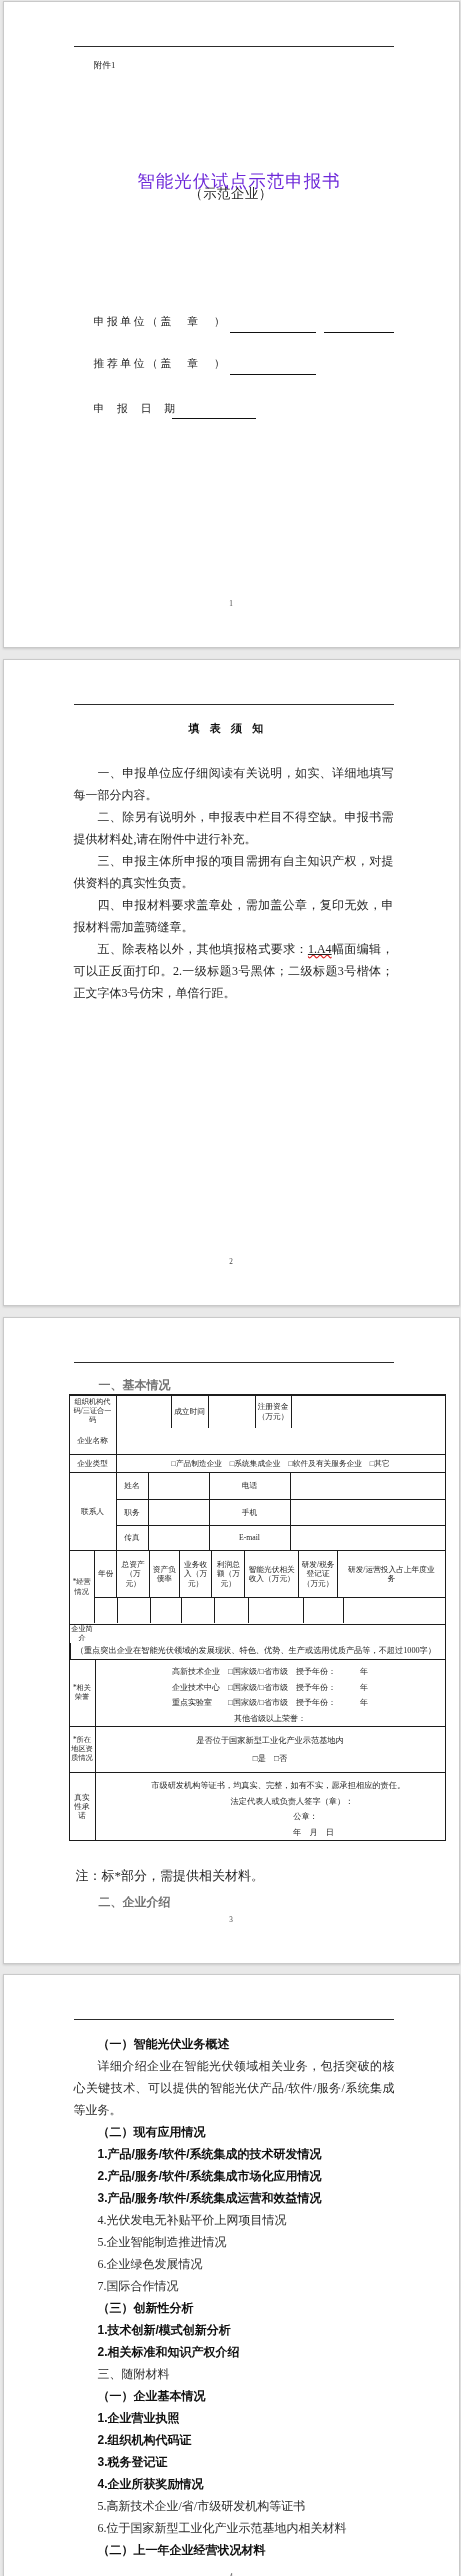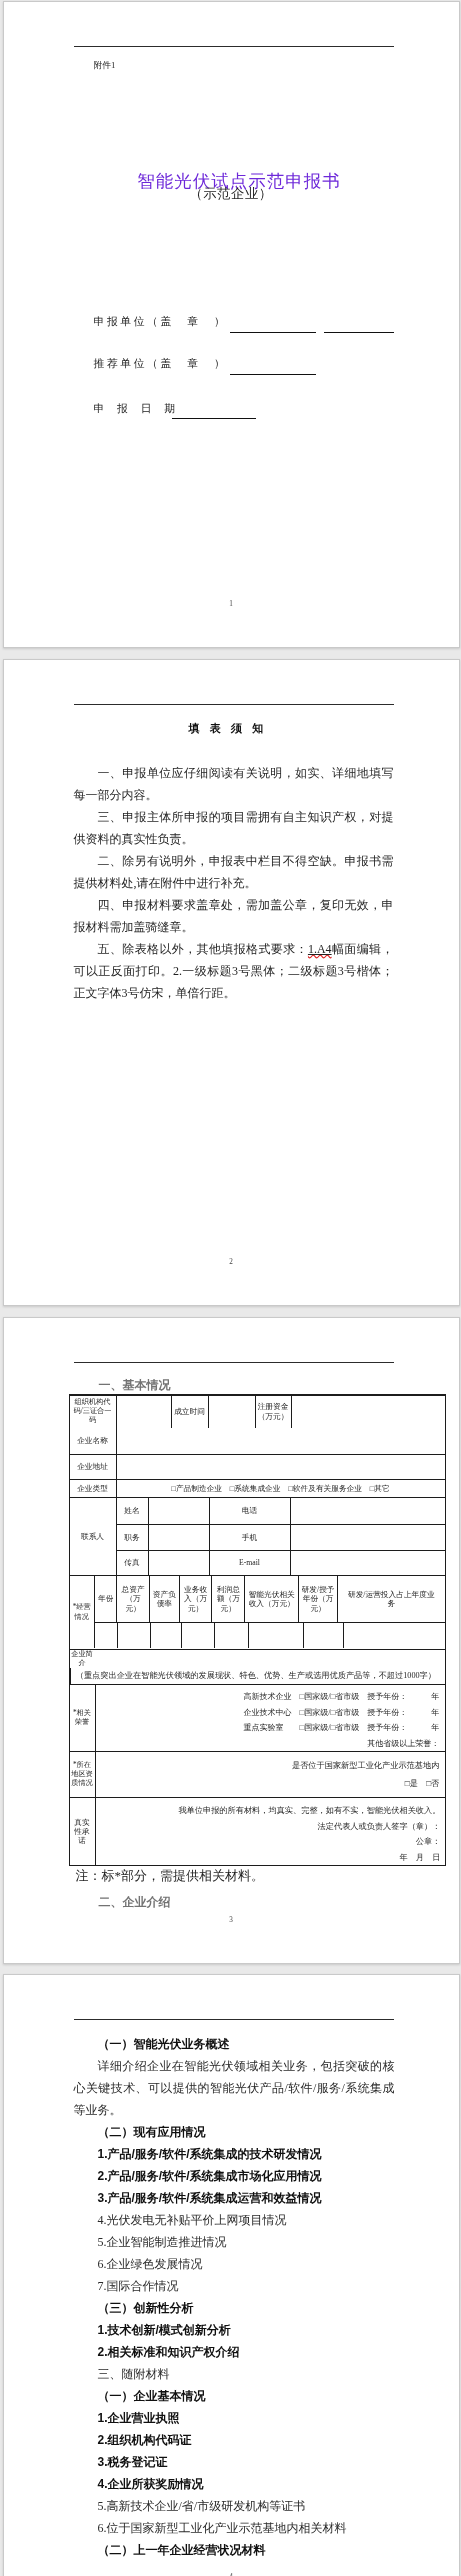--- a/index.html
+++ b/index.html
@@ -42,21 +42,21 @@
   .sec-title{position:absolute;left:95px;}
 
   
   .btable{position:absolute;top:76px;left:65px;width:377px;border:1px solid #1c1c1c;box-sizing:border-box;font-size:7.7px;}
   .trow{display:flex;border-top:0.5px solid #1c1c1c;box-sizing:border-box;}
   .trow.frst{border-top:none;}
   .tc{border-left:0.5px solid #1c1c1c;box-sizing:border-box;display:flex;align-items:center;justify-content:center;
       text-align:center;line-height:9.3px;padding:1px;overflow:hidden;}
   .tc.frst{border-left:none;}
   .tc.left{justify-content:flex-start;text-align:left;}
-  .tc.blk{display:block;text-align:right;}
+  .tc.blk{display:block;text-align:center;}
   .grow{flex:1 1 auto;}
 
   .note-line{position:absolute;left:72px;font-size:13px;}
 
   
   .outline{position:absolute;left:70px;width:321px;font-size:12px;line-height:22px;text-align:justify;}
   .outline p{margin:0;text-indent:2em;}
   .hb{font-family:"Liberation Sans",sans-serif;font-weight:700;color:#101010;}
   .lt{color:#2a2a2a;}
 </style>
@@ -80,22 +80,22 @@
   <div class="uline" style="top:416px;left:168px;width:84px;"></div>
 
   <div class="pagenum">1</div>
 </div>
 
 <div class="page">
   <div class="rule"></div>
   <div class="notice-head">填表须知</div>
   <div class="bodytext">
     <p>一、申报单位应仔细阅读有关说明，如实、详细地填写每一部分内容。</p>
+    <p>二、除另有说明外，申报表中栏目不得空缺。申报书需提供材料处,请在附件中进行补充。</p>
     <p>三、申报主体所申报的项目需拥有自主知识产权，对提供资料的真实性负责。</p>
-    <p>二、除另有说明外，申报表中栏目不得空缺。申报书需提供材料处,请在附件中进行补充。</p>
     <p>四、申报材料要求盖章处，需加盖公章，复印无效，申报材料需加盖骑缝章。</p>
     <p><span>五、除表格以外，其他填报格式要求：</span><span class="marked"><span class="inner">1.A4</span></span><span>幅面编辑，可以正反面打印。2.一级标题3号黑体；二级标题3号楷体；正文字体3号仿宋，单倍行距。</span></p>
   </div>
   <div class="pagenum">2</div>
 </div>
 
 <div class="page">
   <div class="rule"></div>
   <div class="h1 sec-title" style="top:59px;">一、基本情况</div>
 
@@ -108,24 +108,20 @@
       <div class="tc" style="width:47px;"></div>
       <div class="tc" style="width:36px;">注册资金（万元）</div>
       <div class="tc grow"></div>
     </div>
 
     <div class="trow frst" style="height:26px;">
       <div class="tc frst" style="width:46px;">企业名称</div>
       <div class="tc grow"></div>
     </div>
 
-    <div class="trow" style="height:25px;">
-      <div class="tc frst" style="width:46px;">企业地址</div>
-      <div class="tc grow"></div>
-    </div>
 
     <div class="trow" style="height:18.5px;">
       <div class="tc frst" style="width:46px;">企业类型</div>
       <div class="tc grow" style="font-size:7.7px;">□产品制造企业　□系统集成企业　□软件及有关服务企业　□其它</div>
     </div>
 
     <div style="display:flex;border-top:0.5px solid #1c1c1c;">
       <div class="tc frst" style="width:46px;min-height:77px;">联系人</div>
       <div style="flex:1 1 auto;">
         <div class="trow frst" style="height:26px;">
@@ -152,21 +148,21 @@
     <div style="display:flex;border-top:0.5px solid #1c1c1c;">
       <div class="tc frst" style="width:25px;min-height:73px;font-size:7.2px;">*经营情况</div>
       <div style="flex:1 1 auto;">
         <div class="trow frst" style="height:46px;">
           <div class="tc" style="width:23px;">年份</div>
           <div class="tc" style="width:33px;">总资产（万元）</div>
           <div class="tc" style="width:31px;">资产负债率</div>
           <div class="tc" style="width:33px;">业务收入（万元）</div>
           <div class="tc" style="width:34px;">利润总额（万元）</div>
           <div class="tc" style="width:55px;">智能光伏相关收入（万元）</div>
-          <div class="tc" style="width:40px;">研发/授予年份（万元）</div>
+          <div class="tc" style="width:40px;">研发/税务登记证（万元）</div>
           <div class="tc grow" style="padding:1px 7.2px;">研发/运营投入占上年度业务</div>
         </div>
         <div class="trow" style="height:26px;">
           <div class="tc" style="width:23px;"></div>
           <div class="tc" style="width:33px;"></div>
           <div class="tc" style="width:31px;"></div>
           <div class="tc" style="width:33px;"></div>
           <div class="tc" style="width:34px;"></div>
           <div class="tc" style="width:55px;"></div>
           <div class="tc" style="width:40px;"></div>
@@ -194,21 +190,21 @@
       <div class="tc frst" style="width:25px;font-size:7.2px;">*所在地区资质情况</div>
       <div class="tc grow blk" style="padding:5.2px 5.2px;font-size:8.2px;line-height:17.5px;">
         <div>是否位于国家新型工业化产业示范基地内</div>
         <div>□是　□否</div>
       </div>
     </div>
 
     <div class="trow" style="height:68px;">
       <div class="tc frst" style="width:25px;font-size:7.7px;">真实性承诺</div>
       <div class="tc grow blk" style="padding:5.2px 4.1px;font-size:8.2px;line-height:15.5px;">
-        <div style="text-indent:2em;">我单位申报的所有材料，均真实、完整，如有不实，智能光伏相关收入。</div>
+        <div style="text-indent:2em;">市级研发机构等证书，均真实、完整，如有不实，愿承担相应的责任。</div>
         <div style="margin-left:44px;">法定代表人或负责人签字（章）：</div>
         <div style="margin-left:71px;">公章：</div>
         <div style="margin-left:87px;">年　月　日</div>
       </div>
     </div>
   </div>
 
   <div class="note-line" style="top:549px;">注：标*部分，需提供相关材料。</div>
   <div class="h1 sec-title" style="top:576px;">二、企业介绍</div>
   <div class="pagenum">3</div>

